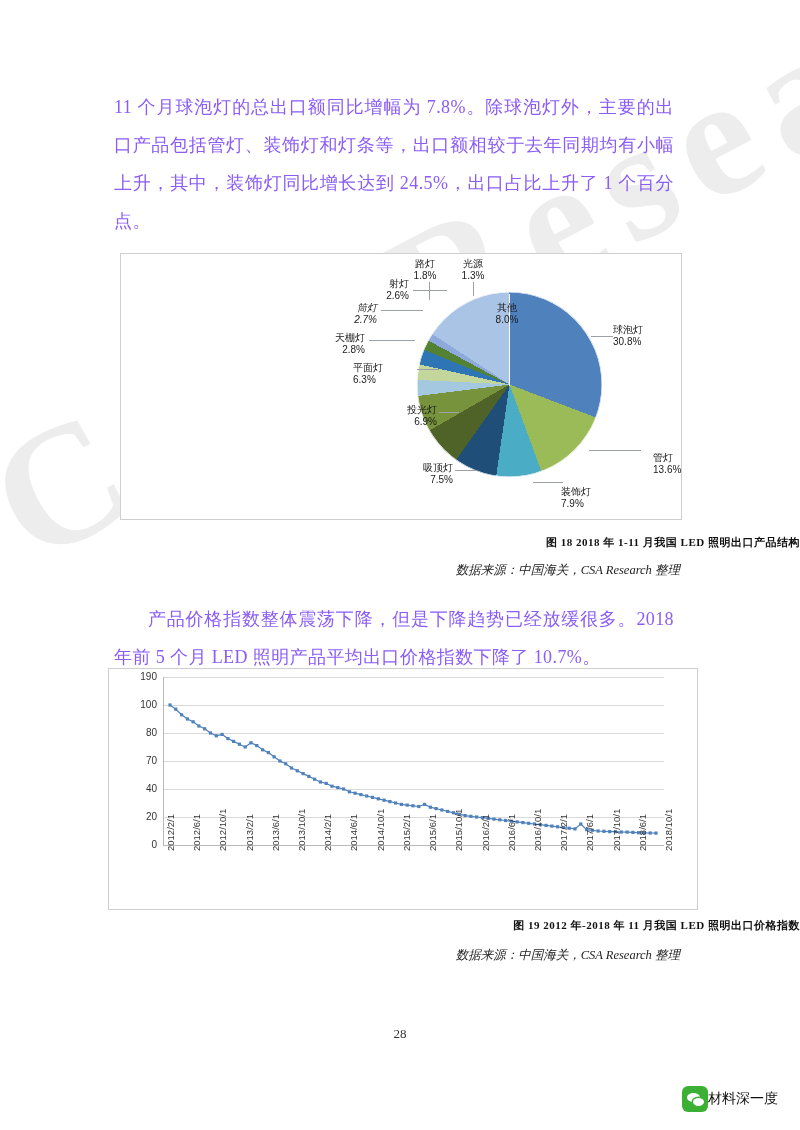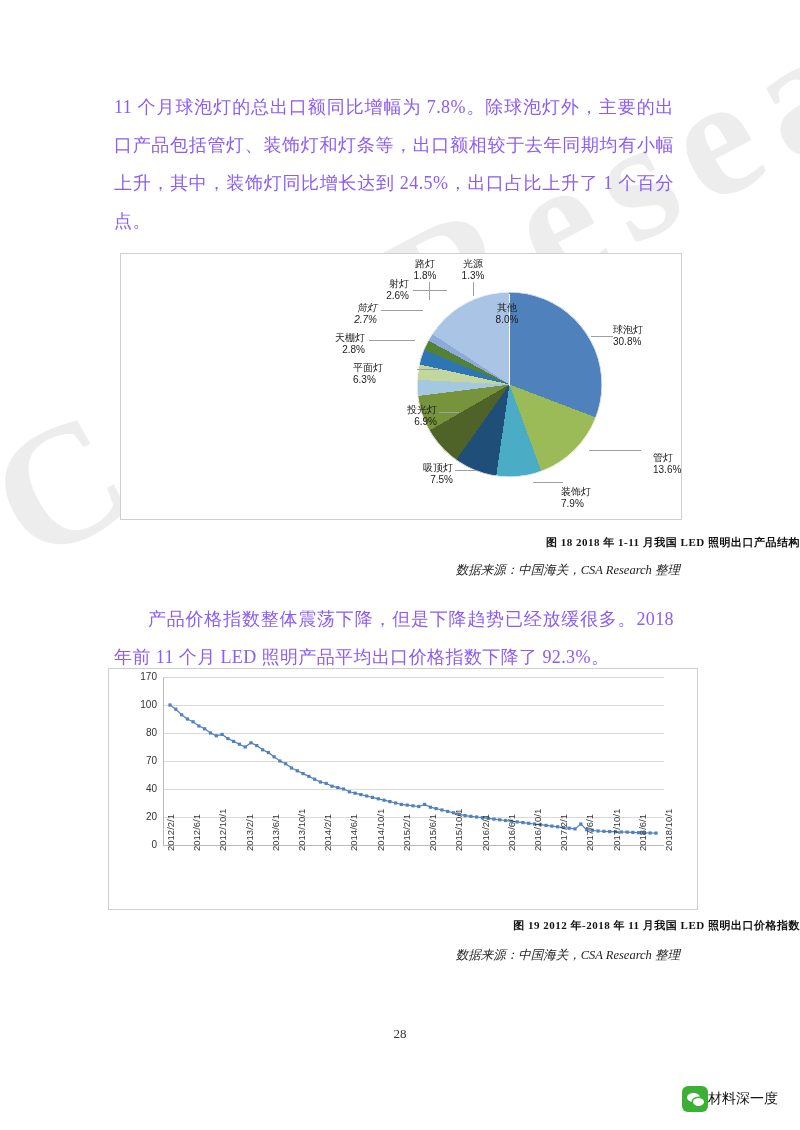--- a/index.html
+++ b/index.html
@@ -225,26 +225,26 @@
       <div class="pie-label" style="left:326px;top:4px;text-align:center;width:52px;">光源<br>1.3%</div>
       <div class="leader leader v" style="left:352px;top:28px;height:14px;width:1px;"></div>
 
       <div class="pie-label" style="left:360px;top:48px;text-align:center;width:52px;">其他<br>8.0%</div>
     </div>
   </div>
 
   <div class="caption" id="cap18">图 18  2018 年 1-11 月我国 LED 照明出口产品结构</div>
   <div class="source" id="src18">数据来源：中国海关，CSA Research 整理</div>
 
-  <div class="body-text" id="para2">产品价格指数整体震荡下降，但是下降趋势已经放缓很多。2018 年前 11 个月 LED 照明产品平均出口价格指数下降了 92.3%。</div>
+  <div class="body-text" id="para2">产品价格指数整体震荡下降，但是下降趋势已经放缓很多。2018 年前 5 个月 LED 照明产品平均出口价格指数下降了 10.7%。</div>
 
   <div class="figbox" id="fig19">
     <div class="lc">
       <div class="lc-yaxis">
-        <div class="lc-ytick" style="top:0px;">170</div>
+        <div class="lc-ytick" style="top:0px;">190</div>
         <div class="lc-ytick" style="top:28px;">100</div>
         <div class="lc-ytick" style="top:56px;">80</div>
         <div class="lc-ytick" style="top:84px;">70</div>
         <div class="lc-ytick" style="top:112px;">40</div>
         <div class="lc-ytick" style="top:140px;">20</div>
         <div class="lc-ytick" style="top:168px;">0</div>
       </div>
 
       <div class="lc-plot" id="lcplot">
         <div class="gridline" style="top:0px;"></div>

